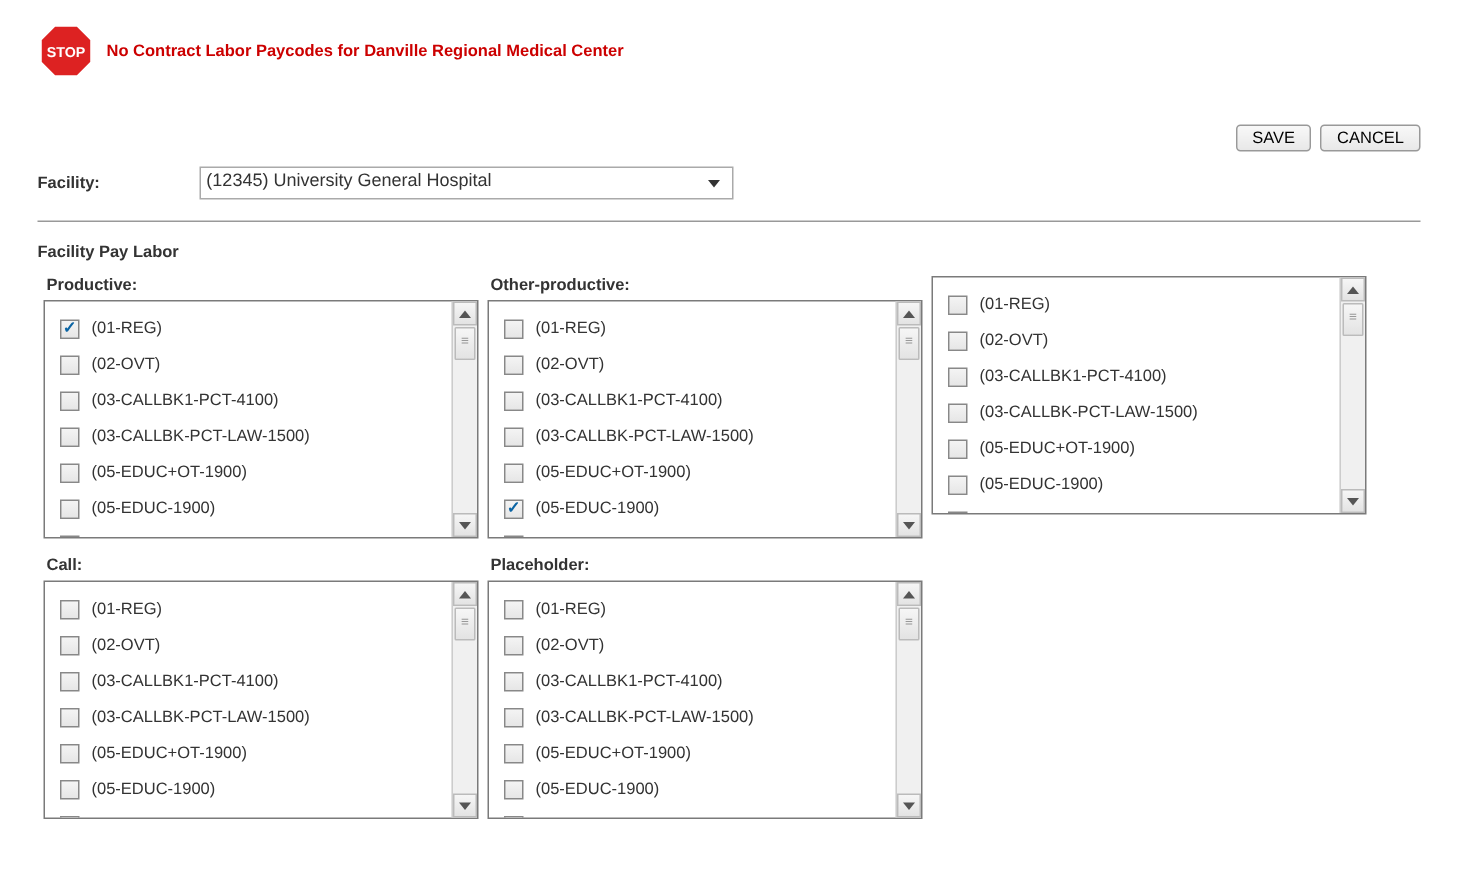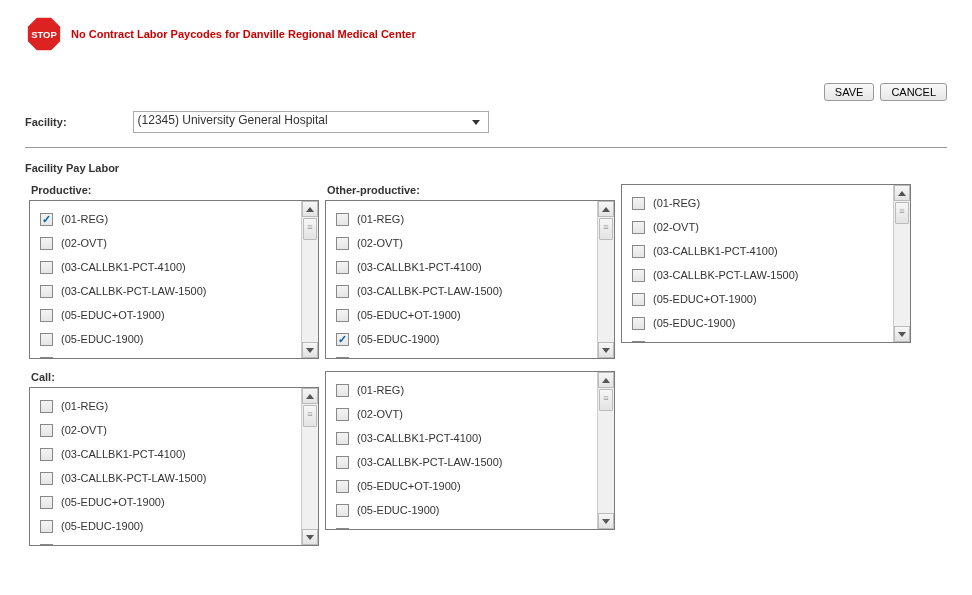--- a/index.html
+++ b/index.html
@@ -383,20 +383,21 @@
           </div>
         <div class="scroll-thumb"></div>
         <div class="scroll-arrow down">
             <div class="tri-down"></div>
           </div>
       </div>
     </div>
   </div>
 
   <div class="panel-wrap">
+    <div class="panel-label">Placeholder:</div>
     <div class="panel">
       <div class="panel-list">
           <div class="panel-item">
             <span class="chk"></span>
             <span>(01-REG)</span>
           </div>
           <div class="panel-item">
             <span class="chk"></span>
             <span>(02-OVT)</span>
           </div>

